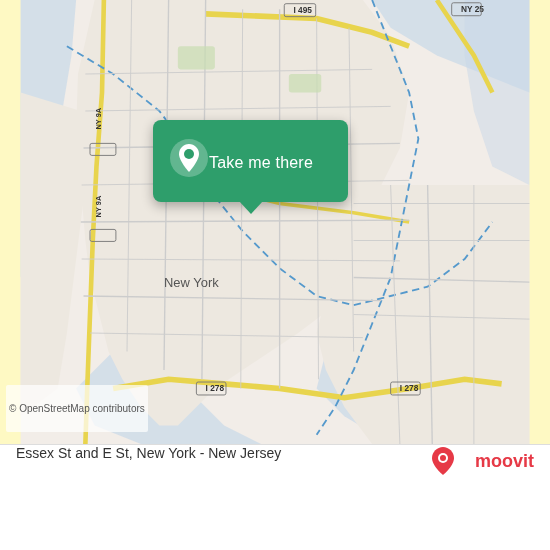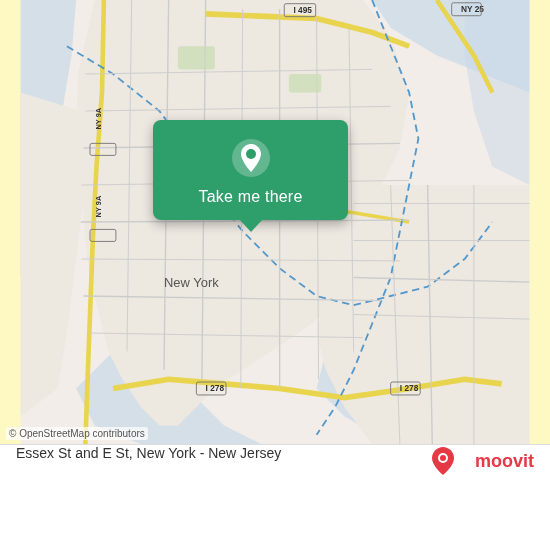--- a/index.html
+++ b/index.html
@@ -56,26 +56,25 @@
 
     
     #popup-card {
       position: absolute;
       top: 120px;
       left: 153px;
       width: 195px;
       background: #2e9e6b;
       border-radius: 8px;
       display: flex;
-      flex-direction: column;
+      flex-direction: row;
       align-items: center;
       padding: 18px 16px 14px;
       box-shadow: 0 4px 12px rgba(0,0,0,0.3);
       cursor: pointer;
-      justify-content: flex-end;
     }
 
     #popup-card::after {
       content: '';
       position: absolute;
       bottom: -12px;
       left: 50%;
       transform: translateX(-50%);
       width: 0;
       height: 0;
@@ -96,26 +95,26 @@
       font-weight: 500;
       background: none;
       border: none;
       cursor: pointer;
       letter-spacing: 0.2px;
     }
 
     
     #map-copyright {
       position: absolute;
-      bottom: 4px;
+      bottom: 12px;
       left: 6px;
       font-size: 10px;
       color: #555;
       background: rgba(255,255,255,0.7);
-      padding: 1px 3px;
+      padding: 18px 3px;
       border-radius: 2px;
     }
 
     
     .map-svg {
       width: 100%;
       height: 100%;
     }
   </style>
 </head>

